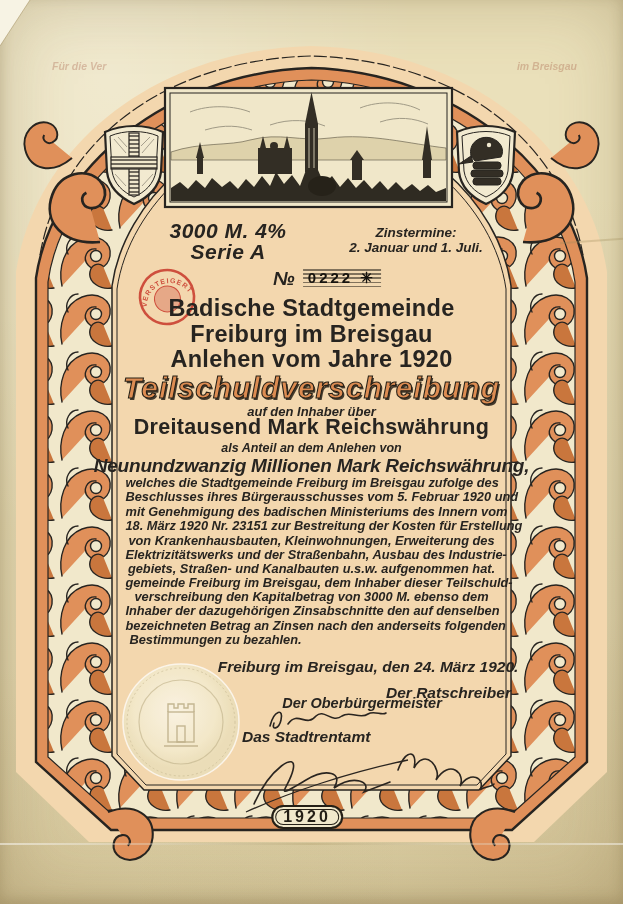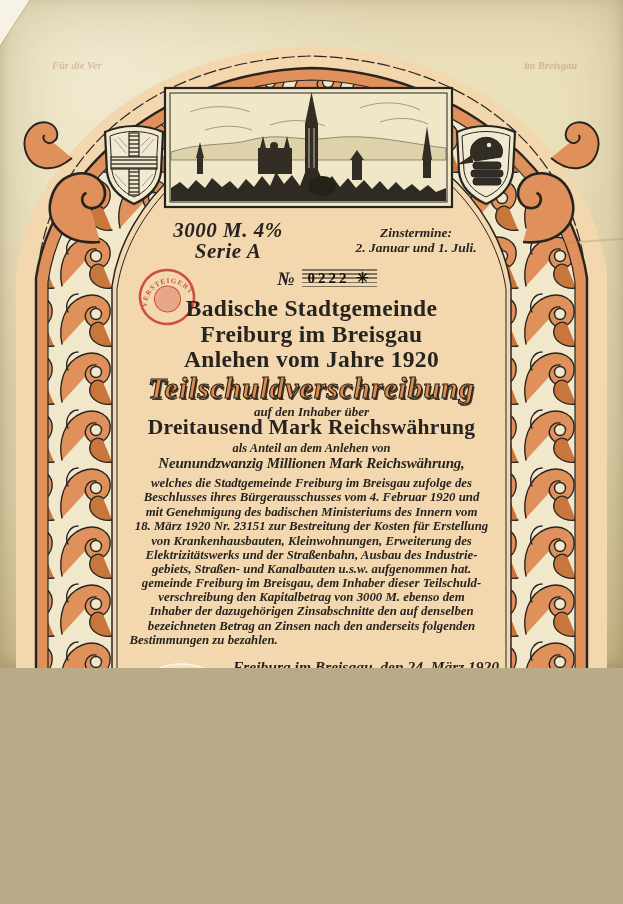--- a/index.html
+++ b/index.html
@@ -1,18 +1,18 @@
 <!DOCTYPE html>
 <html style="--paper: #eae0ba; --paper-edge: #ddd0a4; --halo: #f3d7ae; --band-bg: #f1e8cb; --ornament: #e0905a; --ornament-dark: #c9763d; --ink: #272420; --title-fill: #dd8c52; --stamp-red: #c8382a;"><head>
 <meta charset="utf-8">
 <style>
   html,body{margin:0;padding:0;background:#b9ab87;}
   .doc{
-    position:relative;width:623px;height:668px;overflow:hidden;
-    font-family:Liberation Serif, serif;
+    position:relative;width:623px;height:904px;overflow:hidden;
+    font-family:Liberation Sans, sans-serif;
     color:var(--ink);
     background:
       radial-gradient(ellipse at 18% 8%, rgba(255,255,255,.30), transparent 42%),
       radial-gradient(ellipse at 95% 95%, rgba(120,90,40,.16), transparent 55%),
       radial-gradient(ellipse at 2% 95%, rgba(120,90,40,.14), transparent 45%),
       linear-gradient(175deg, var(--paper) 0%, var(--paper) 70%, var(--paper-edge) 100%);
     box-shadow: inset 0 0 70px rgba(115,92,48,.28), inset 0 -4px 14px rgba(100,80,40,.25);
   }
   .abs{position:absolute;}
   .center{left:50%;transform:translateX(-50%);white-space:nowrap;}
@@ -33,21 +33,21 @@
     background:repeating-linear-gradient(180deg, rgba(35,31,24,.55) 0 1.6px, rgba(240,230,200,.15) 1.6px 4.2px);}
   .headline{top:296px;font-weight:bold;font-size:23.5px;line-height:25.5px;text-align:center;
     letter-spacing:.3px;}
   .sectype{top:371px;font-weight:bold;font-style:italic;font-size:30px;letter-spacing:1px;
     color:var(--title-fill);
     -webkit-text-stroke:1.1px #241f16;
     text-shadow:1.5px 1.5px 0 rgba(36,31,22,.85);}
   .bearer{top:404px;font-weight:bold;font-style:italic;font-size:13px;}
   .amount{top:415px;font-weight:bold;font-size:21.5px;letter-spacing:.3px;}
   .share{top:441px;font-weight:bold;font-style:italic;font-size:12.5px;}
-  .total{top:455px;font-weight:bold;font-style:italic;font-size:15px;letter-spacing:-.2px;}
+  .total{top:455px;font-weight:bold;font-style:italic;font-size:19px;letter-spacing:-.2px;}
   .body{left:50%;transform:translateX(-50%);width:372px;font-weight:bold;font-style:italic;
     font-size:12.8px;text-align:center;}
   .body span{display:block;white-space:nowrap;}
   .p1{top:476px;line-height:14.4px;}
   .p2{top:576px;line-height:14.2px;}
   .p2 span:last-child{text-align:left;padding-left:4px;}
   .dateline{top:658px;left:368px;transform:translateX(-50%);white-space:nowrap;
     font-weight:bold;font-style:italic;font-size:15.5px;}
   .council{top:679px;left:362px;transform:translateX(-50%);text-align:center;white-space:nowrap;
     font-weight:bold;font-style:italic;font-size:14.5px;line-height:16px;}
@@ -214,21 +214,21 @@
   </div>
 
   <div class="abs center sectype">Teilschuldverschreibung</div>
   <div class="abs center bearer">auf den Inhaber über</div>
   <div class="abs center amount">Dreitausend Mark Reichswährung</div>
   <div class="abs center share">als Anteil an dem Anlehen von</div>
   <div class="abs center total">Neunundzwanzig Millionen Mark Reichswährung,</div>
 
   <div class="abs body p1">
     <span>welches die Stadtgemeinde Freiburg im Breisgau zufolge des</span>
-    <span>Beschlusses ihres Bürgerausschusses vom 4. Februar 1920 und</span>
+    <span>Beschlusses ihres Bürgerausschusses vom 5. Februar 1920 und</span>
     <span>mit Genehmigung des badischen Ministeriums des Innern vom</span>
     <span>18. März 1920 Nr. 23151 zur Bestreitung der Kosten für Erstellung</span>
     <span>von Krankenhausbauten, Kleinwohnungen, Erweiterung des</span>
     <span>Elektrizitätswerks und der Straßenbahn, Ausbau des Industrie-</span>
     <span>gebiets, Straßen- und Kanalbauten u.s.w. aufgenommen hat.</span>
   </div>
 
   <div class="abs body p2">
     <span>gemeinde Freiburg im Breisgau, dem Inhaber dieser Teilschuld-</span>
     <span>verschreibung den Kapitalbetrag von 3000 M. ebenso dem</span>

